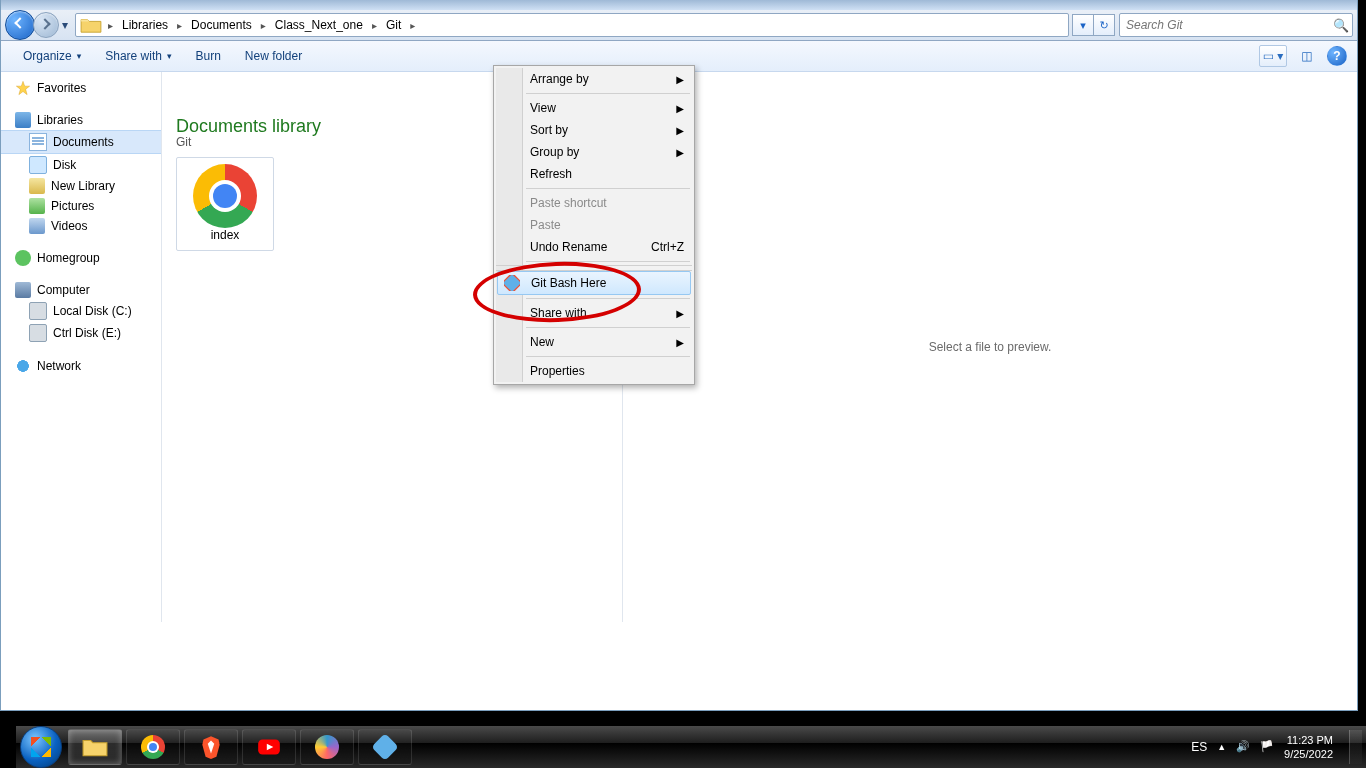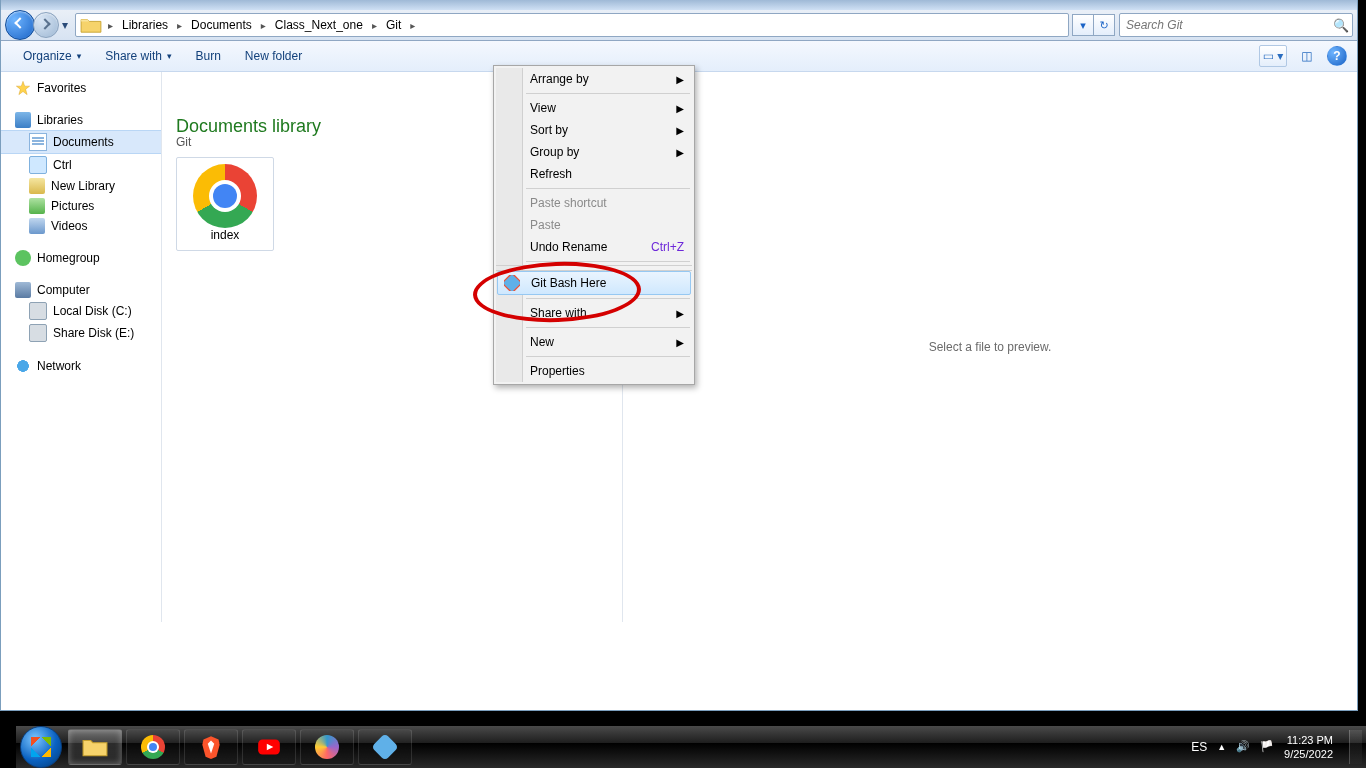--- a/index.html
+++ b/index.html
@@ -61,21 +61,21 @@
   .chrome .ring{position:absolute;inset:0;border-radius:50%;background:conic-gradient(#ea4335 0 120deg,#34a853 120deg 240deg,#fbbc05 240deg 360deg);}
   .chrome .inner{position:absolute;inset:16px;border-radius:50%;background:#fff;}
   .chrome .core{position:absolute;inset:20px;border-radius:50%;background:#4285f4;}
   .divider{width:1px;background:#e0e6ee;}
   .preview{flex:1;display:flex;align-items:center;justify-content:center;color:#6b6b6b;}
   
   .ctxmenu{position:absolute;left:492px;top:65px;width:196px;background:#f2f2f2;border:1px solid #a7a7a7;box-shadow:2px 3px 6px rgba(0,0,0,.3);padding:2px;font-size:12px;}
   .ctxmenu .gutter{position:absolute;left:2px;top:2px;bottom:2px;width:26px;background:#e9e9e9;border-right:1px solid #d0d0d0;}
   .mi{position:relative;padding:4px 8px 4px 34px;white-space:nowrap;display:flex;align-items:center;}
   .mi .arrow{margin-left:auto;font-size:10px;}
-  .mi .sc{margin-left:auto;color:#6d28d9;}
+  .mi .sc{margin-left:auto;color:#000000;}
   .mi.disabled{color:#8a8a8a;}
   .mi.cut{border-top:1px solid #d0d0d0;border-bottom:1px solid #d0d0d0;overflow:hidden;height:4px;padding-top:0;padding-bottom:0;}
   .mi.sep{height:0;padding:0;margin:3px 2px 3px 30px;border-top:1px solid #d0d0d0;}
   .mi.hl{background:linear-gradient(#eaf4fe,#cfe8fe);border:1px solid #96c8f2;border-radius:2px;margin:0 1px;padding-left:33px;}
   .mi .micon{position:absolute;left:6px;top:3px;width:16px;height:16px;}
   .redoval{position:absolute;left:472px;top:262px;width:160px;height:52px;border:4px solid #d40000;border-radius:50%;pointer-events:none;transform:rotate(-2deg);}
   
   .status{position:absolute;left:0;right:0;bottom:0;height:90px;background:linear-gradient(#f3f8fe,#e0ecfb);border-top:1px solid #c7d8ee;display:flex;align-items:center;padding:0 16px;gap:24px;}
   .bigfolder{width:56px;height:48px;position:relative;}
   .bigfolder .tab{position:absolute;left:2px;top:0;width:22px;height:10px;background:linear-gradient(#ffe9a4,#f4d06a);border:1px solid #d9b35a;border-radius:2px 2px 0 0;}
@@ -162,21 +162,21 @@
         <div class="navhead">
             <span class="ic lib"></span>
             <span>Libraries</span>
           </div>
         <div class="navitem sel">
             <span class="ic doc"></span>
             <span>Documents</span>
           </div>
         <div class="navitem">
             <span class="ic mus"></span>
-            <span>Ctrl</span>
+            <span>Disk</span>
           </div>
         <div class="navitem">
             <span class="ic newlib"></span>
             <span>New Library</span>
           </div>
         <div class="navitem">
             <span class="ic pic"></span>
             <span>Pictures</span>
           </div>
         <div class="navitem">
@@ -194,21 +194,21 @@
         <div class="navhead">
             <span class="ic comp"></span>
             <span>Computer</span>
           </div>
         <div class="navitem">
             <span class="ic disk"></span>
             <span>Local Disk (C:)</span>
           </div>
         <div class="navitem">
             <span class="ic disk"></span>
-            <span>Share Disk (E:)</span>
+            <span>Ctrl Disk (E:)</span>
           </div>
       </div>
       <div class="navgroup">
         <div class="navhead">
             <span class="ic net"></span>
             <span>Network</span>
           </div>
       </div>
     </div>
 

